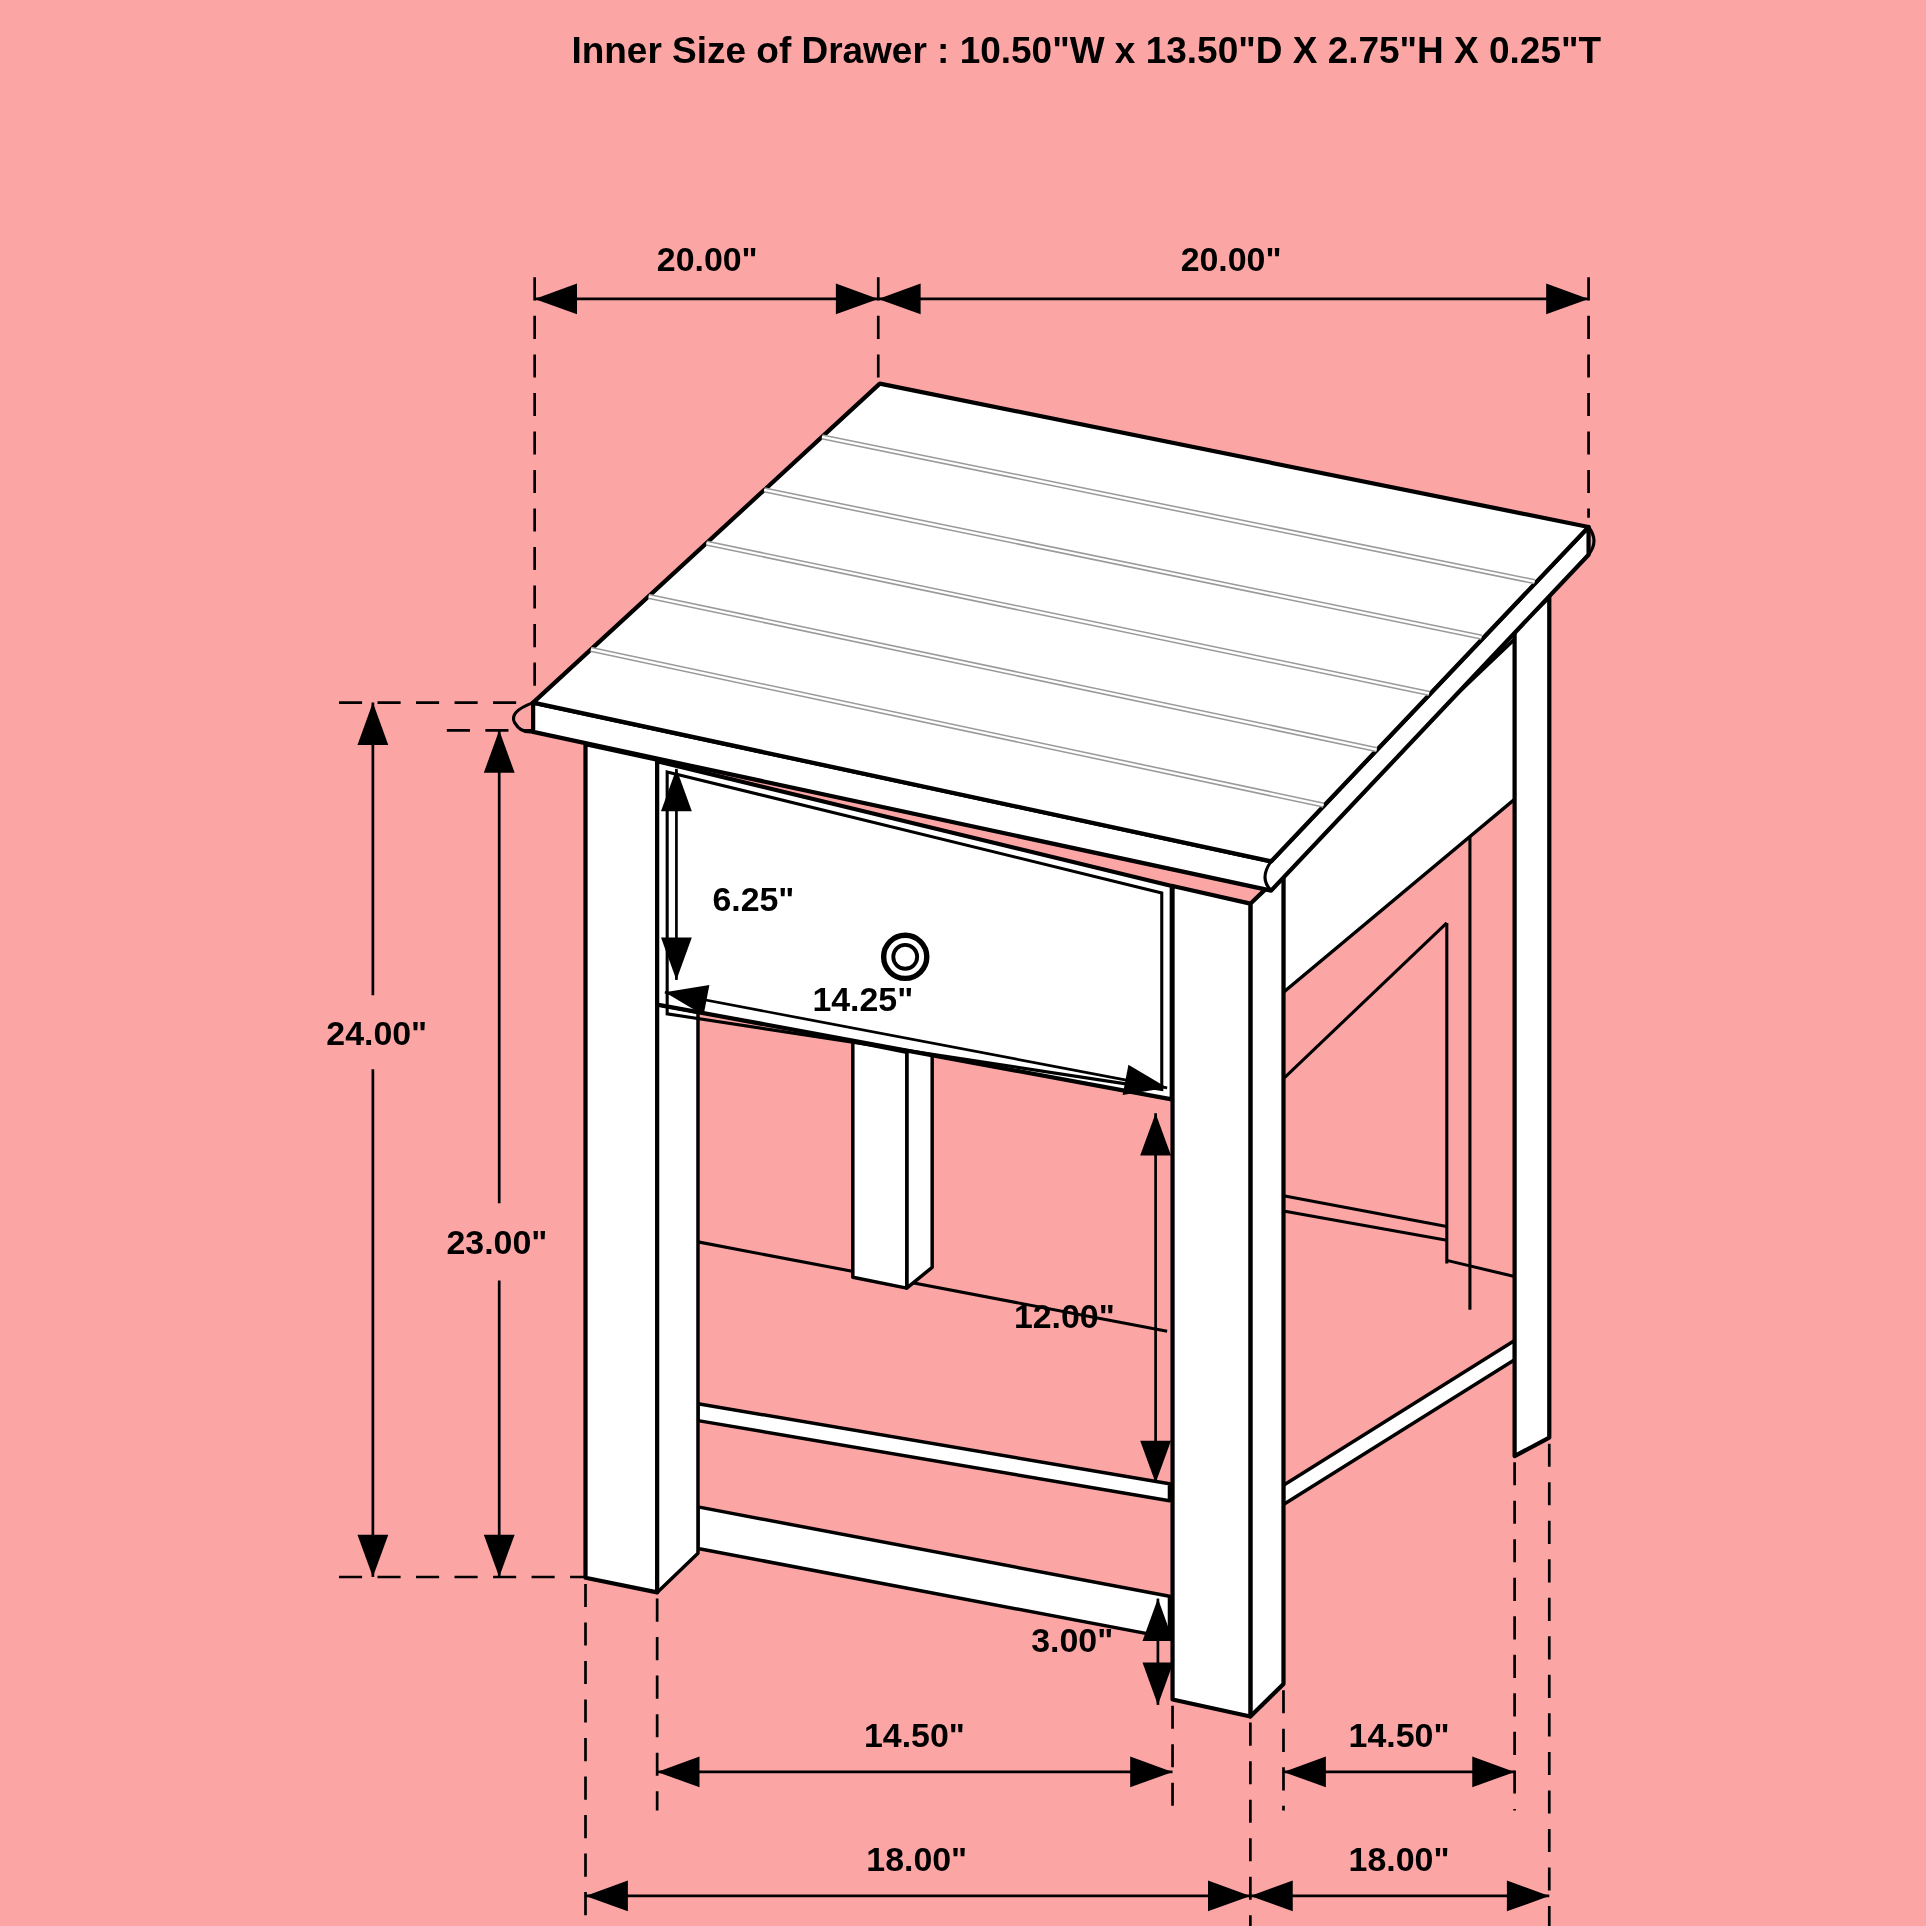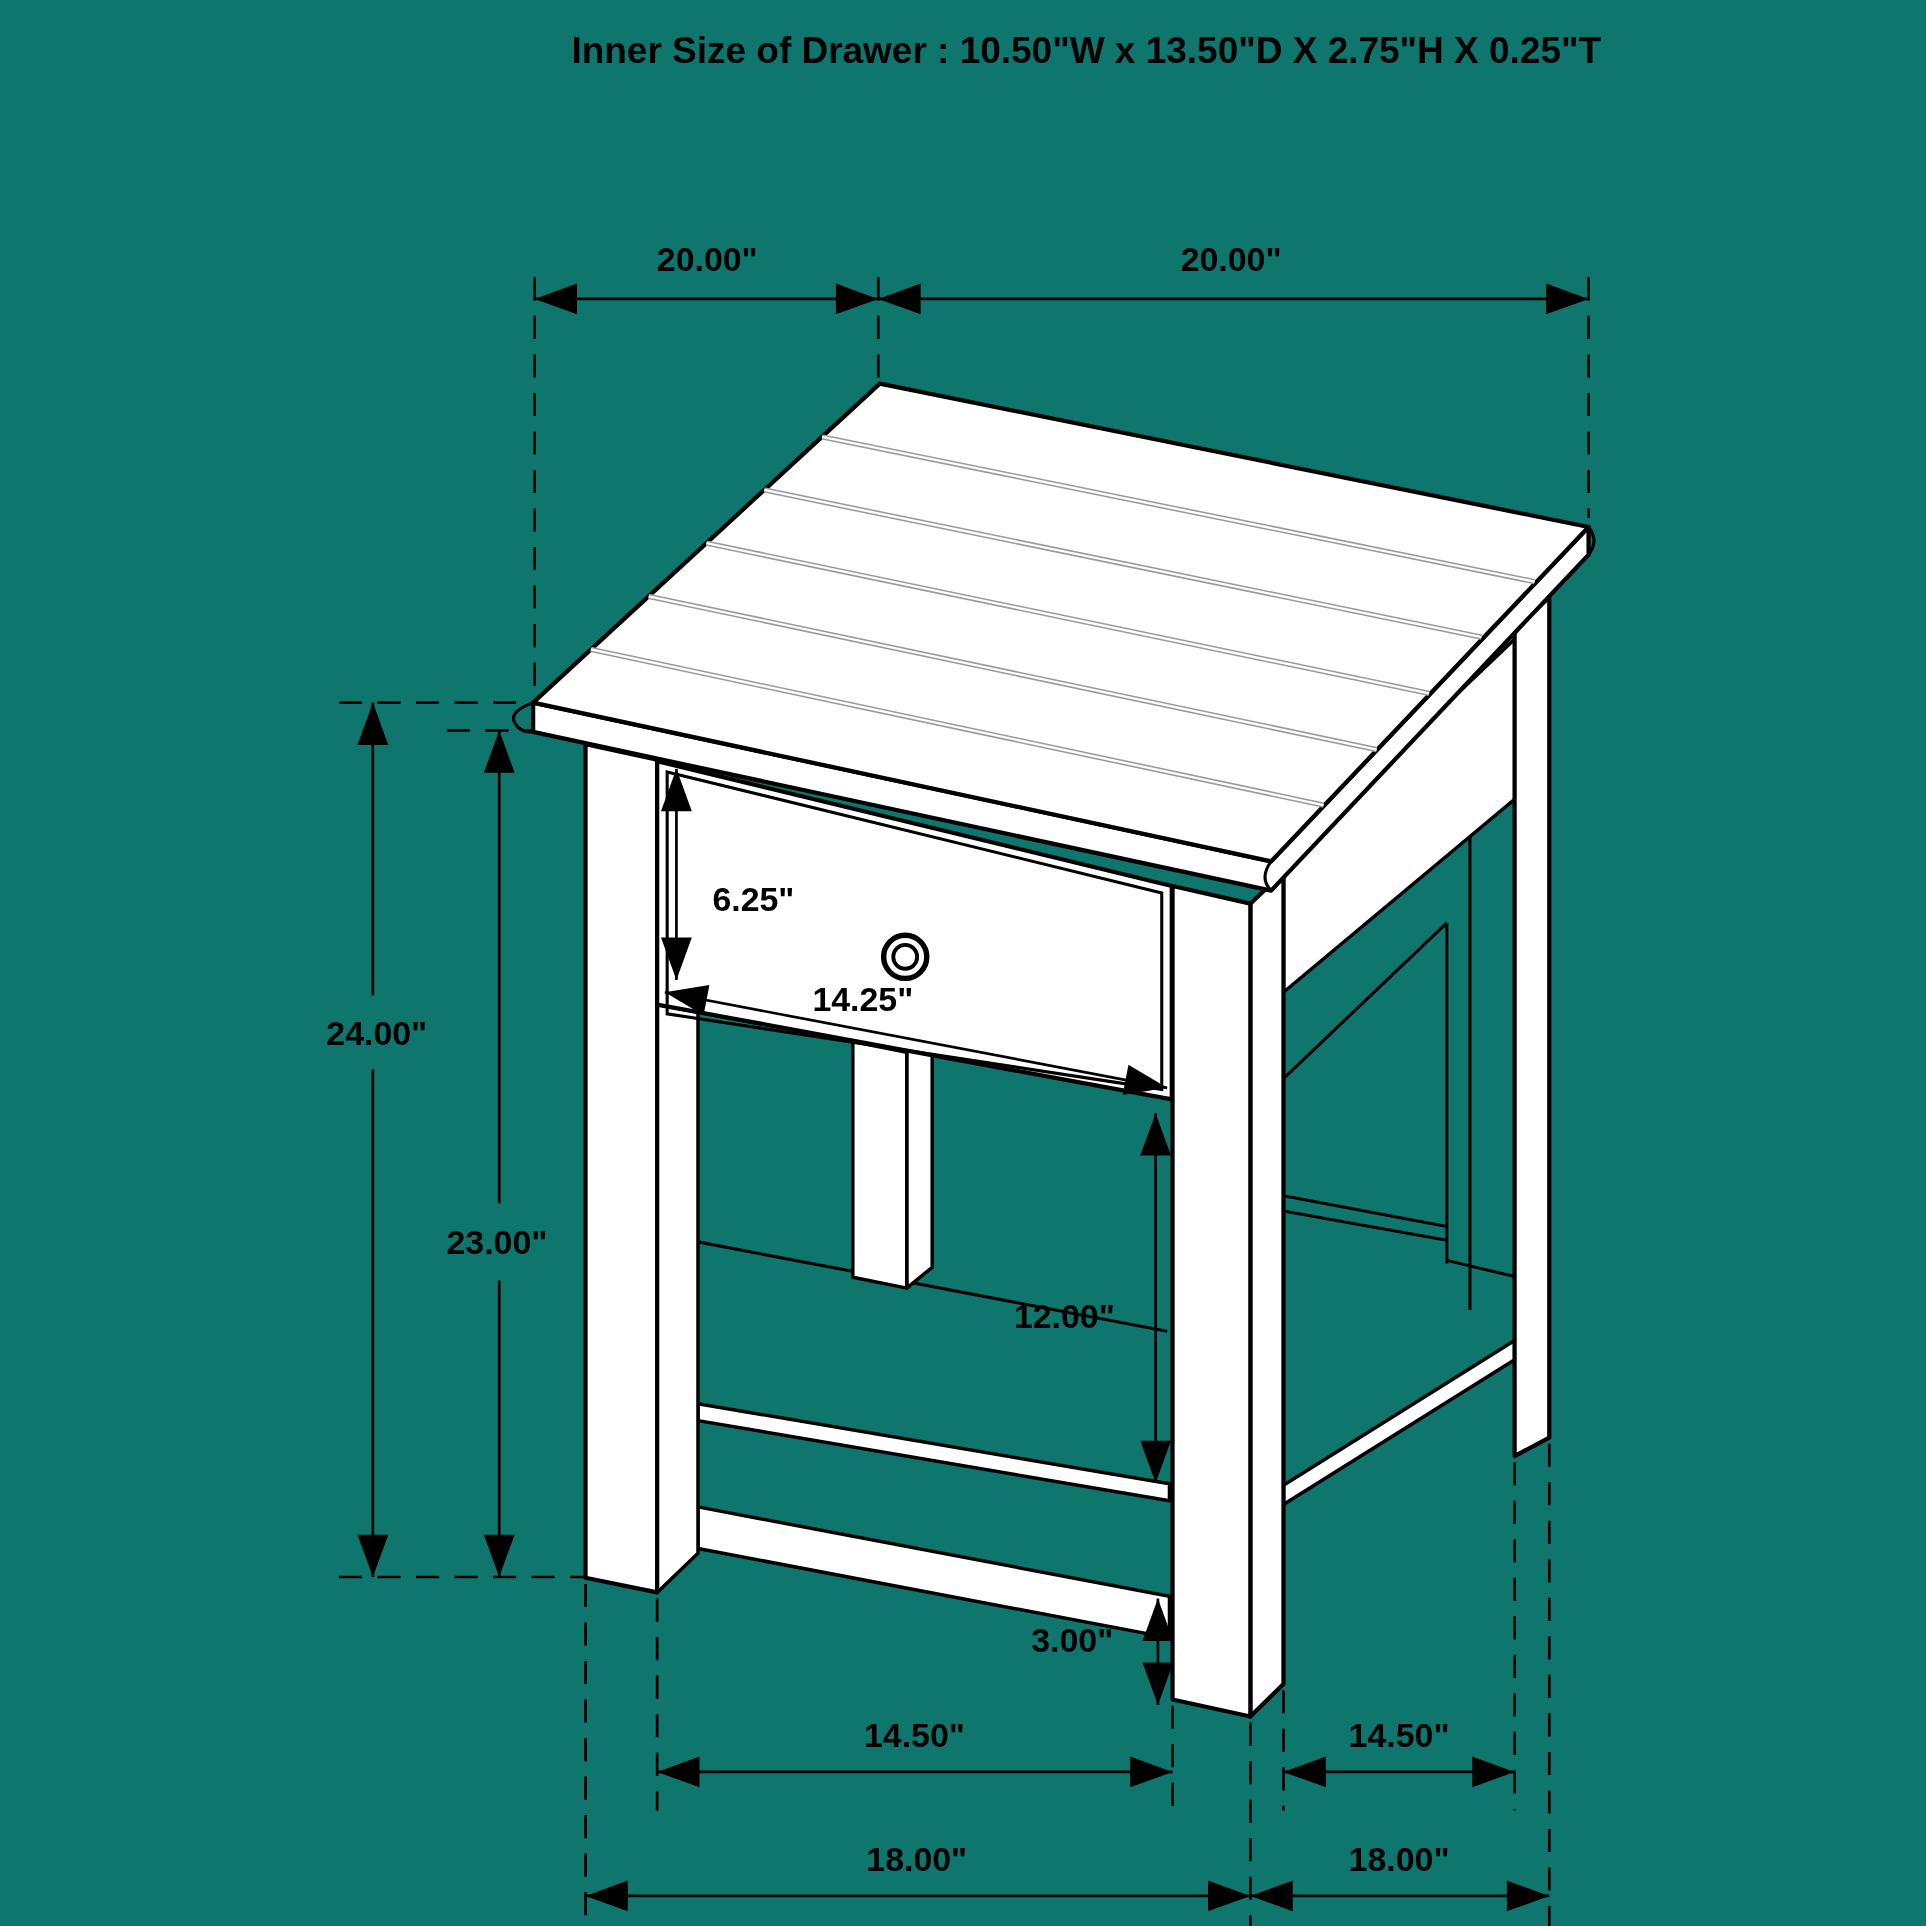--- a/index.html
+++ b/index.html
@@ -1,16 +1,16 @@
 <!DOCTYPE html>
 <html style="font-size:12.3px"><head>
 <meta charset="utf-8">
 <style>
   html,body{margin:0;padding:0;background:#ffffff;}
-  .canvas{position:relative;width:1926px;height:1926px;background:#0f766e;overflow:hidden;
+  .canvas{position:relative;width:1926px;height:1926px;background:#fca5a5;overflow:hidden;
           font-family:"Liberation Sans", sans-serif;}
   svg{display:block;}
   text{font-family:"Liberation Sans", sans-serif;font-weight:bold;fill:#000000;}
   .dim-label{font-size:44px;}
   .title-label{font-size:48px;}
   .outline{fill:#ffffff;stroke:#000000;stroke-width:5.5;stroke-linejoin:round;}
   .outline-thin{fill:#ffffff;stroke:#000000;stroke-width:4.5;stroke-linejoin:round;}
   .iline{fill:none;stroke:#000000;stroke-width:4;}
   .dline{fill:none;stroke:#000000;stroke-width:3.5;}
   .dash{fill:none;stroke:#000000;stroke-width:3.5;stroke-dasharray:30 20;}

